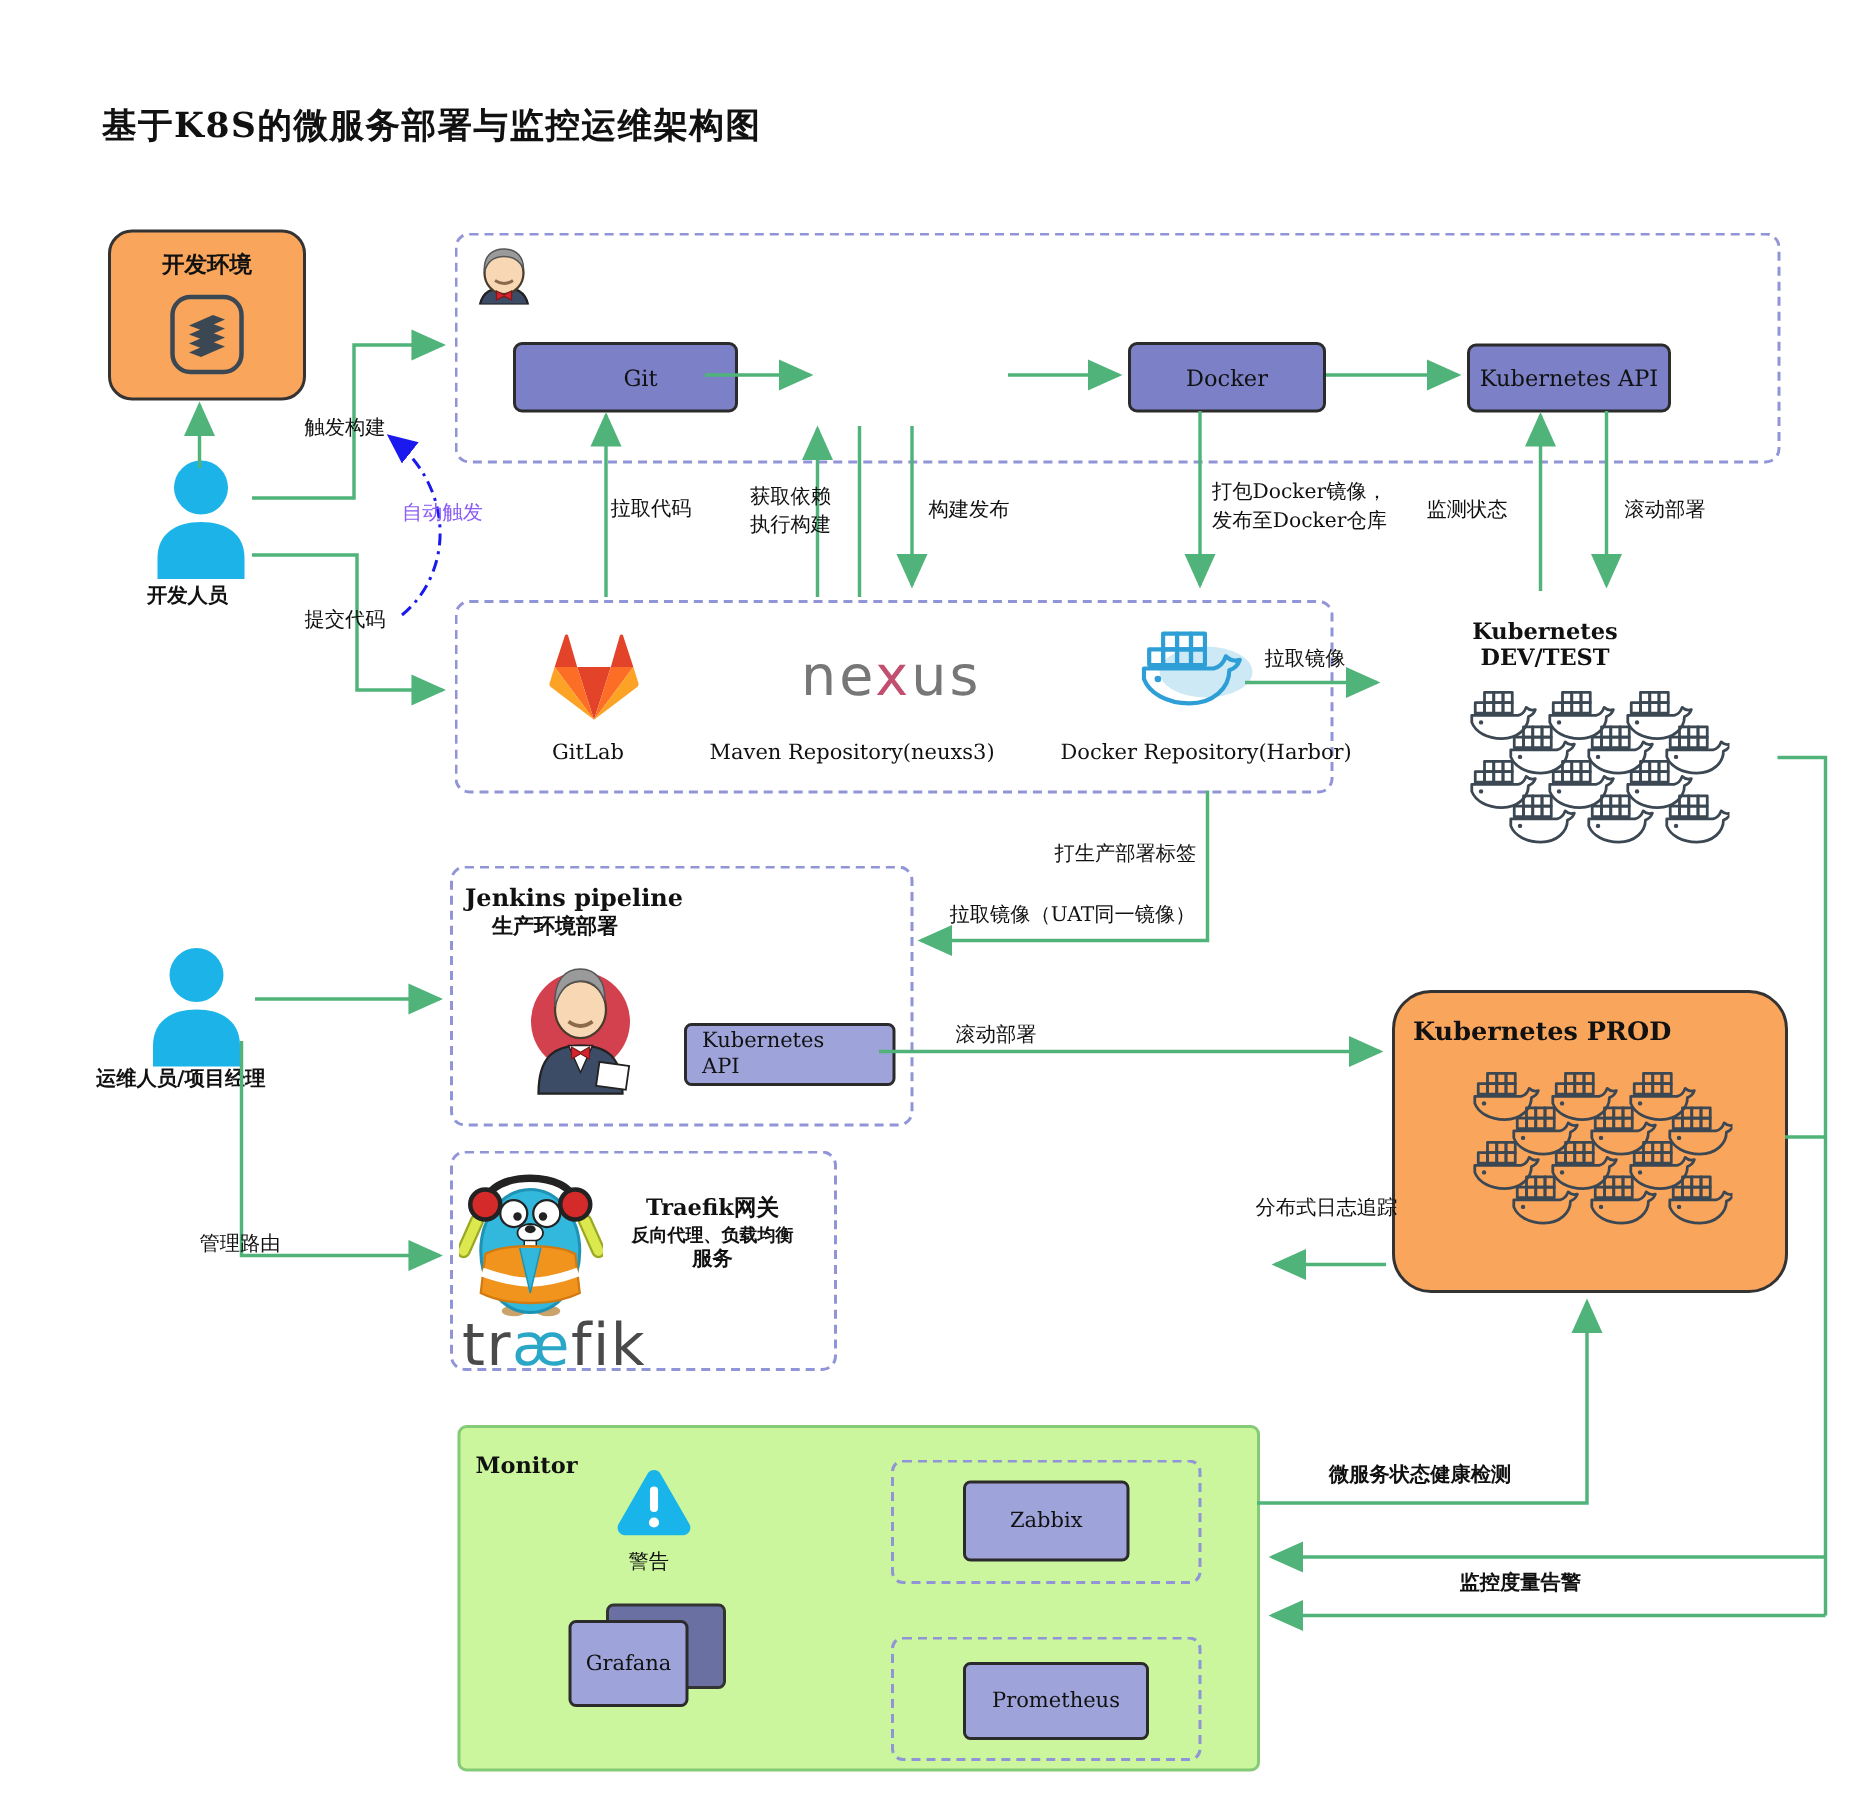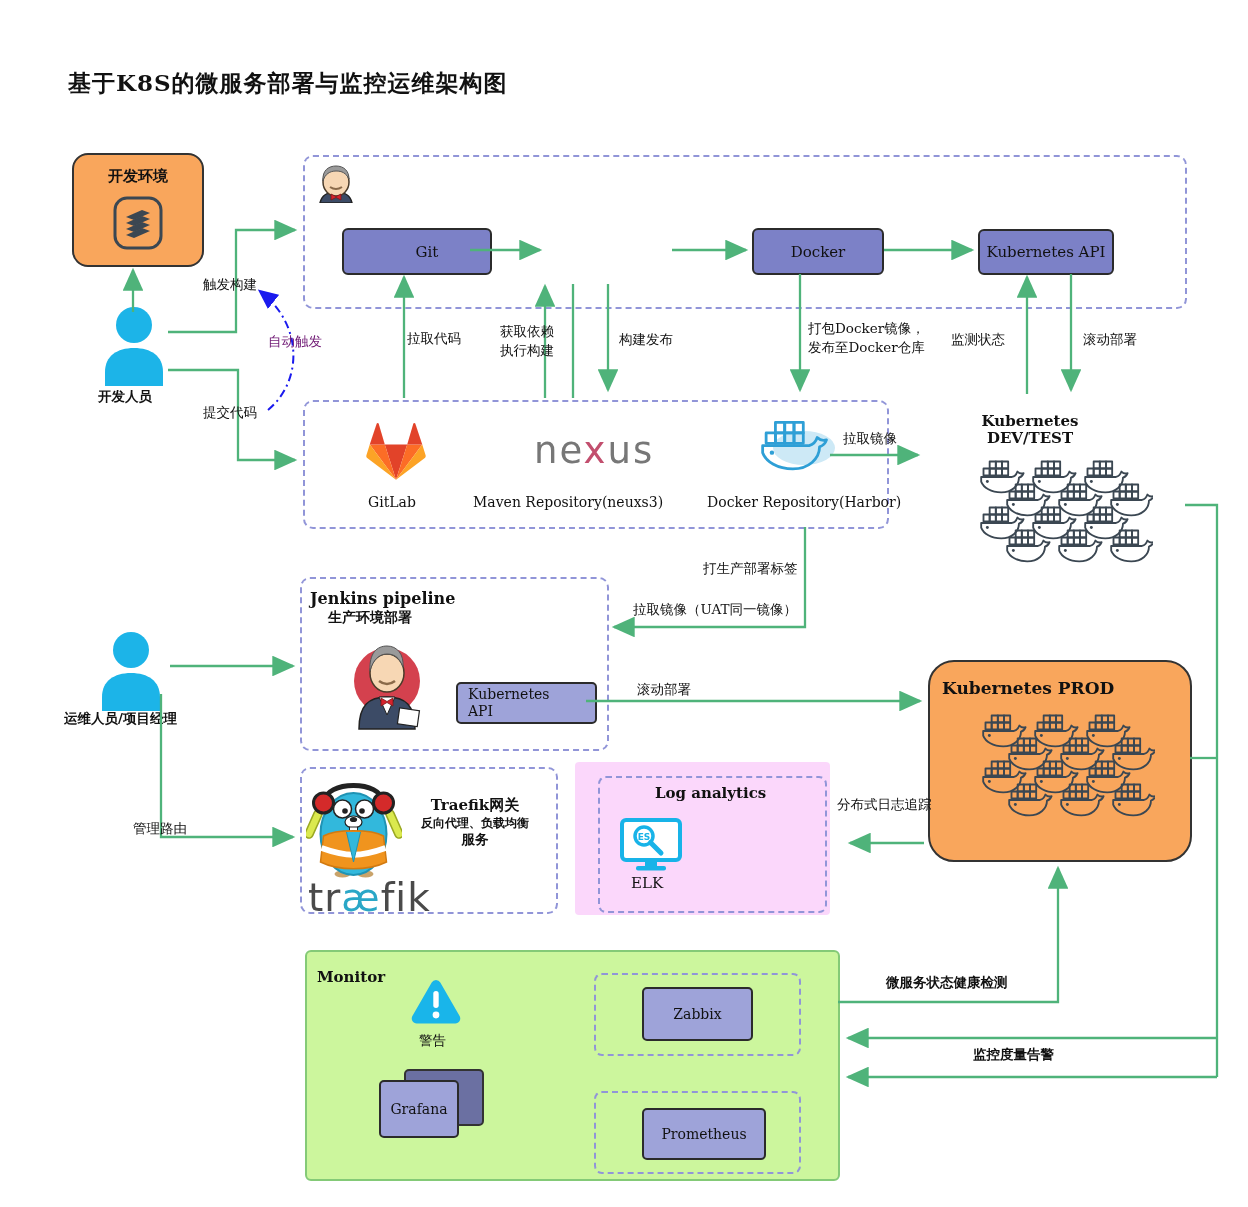--- a/index.html
+++ b/index.html
@@ -9,21 +9,21 @@
   #main-title{left:68px;top:68px;font-size:23px;font-weight:bold;letter-spacing:1px;}
   
   .dashed-box{border:2px dashed #9195d8;border-radius:10px;background:transparent;}
   
   .node{background:#7c81c7;border:2px solid #2b2b2b;border-radius:6px;
         display:flex;align-items:center;justify-content:center;font-size:15px;}
   .node-light{background:#9ea3d9;border:2px solid #2b2b2b;border-radius:5px;
         display:flex;align-items:center;justify-content:center;font-size:14px;}
   .orange-box{background:#f9a65c;border:2px solid #333;border-radius:8px;}
   .lbl{font-size:13.5px;white-space:nowrap;}
-  .lbl-blue{color:#701a75;}
+  .lbl-blue{color:#8b5cf6;}
   .bold{font-weight:bold;}
   .ctr{text-align:center;}
   .repo-label{font-size:14px;white-space:nowrap;}
   #nexus-wordmark{font-family:"DejaVu Sans","Liberation Sans",sans-serif;
       font-size:37px;color:#777;letter-spacing:2px;line-height:1;}
   #nexus-wordmark .nx{color:#c24f6e;}
   #traefik-wordmark{font-family:"DejaVu Sans","Liberation Sans",sans-serif;
       font-size:39px;color:#4a4a4a;letter-spacing:1px;line-height:1;}
   #traefik-wordmark .ae{color:#2aa7c7;}
   #monitor-box{background:#ccf69d;border:2px solid #84ca77;border-radius:6px;}
@@ -193,33 +193,20 @@
     <path d="M15,78 C40,87 54,87 79,78" stroke="#fff" stroke-width="6" fill="none"></path>
     <path d="M40,62 L47,92 L54,62" fill="#32b8dc" stroke="#1f93b4" stroke-width="1"></path>
   </svg>
   <div class="abs" id="traefik-wordmark" style="left:308px;top:878px;"><span>tr</span><span class="ae">æ</span><span>fik</span></div>
   <div class="abs ctr" style="left:402px;top:796px;width:146px;line-height:1.3;">
     <div class="bold" style="font-size:15px;">Traefik网关</div>
     <div class="bold" style="font-size:12px;">反向代理、负载均衡</div>
     <div class="bold" style="font-size:13.5px;">服务</div>
   </div>
 
-  <div class="abs" id="log-box" style="left:575px;top:762px;width:255px;height:153px;">
-    <div class="abs dashed-box" style="left:23px;top:14px;width:225px;height:133px;border-radius:8px;"></div>
-    <div class="abs bold" style="left:80px;top:22px;font-size:15px;">Log analytics</div>
-    <svg class="abs" style="left:44px;top:56px;" width="64" height="54" viewBox="0 0 64 54">
-      <rect x="3" y="2" width="58" height="40" rx="4" fill="#fff" stroke="#18b3e8" stroke-width="4"></rect>
-      <rect x="26" y="42" width="12" height="6" fill="#18b3e8"></rect>
-      <rect x="17" y="48" width="30" height="4.5" rx="2" fill="#18b3e8"></rect>
-      <circle cx="25" cy="18" r="9" fill="none" stroke="#18b3e8" stroke-width="3.5"></circle>
-      <line x1="31.5" y1="24.5" x2="42" y2="35" stroke="#18b3e8" stroke-width="5" stroke-linecap="round"></line>
-      <text x="25" y="21.5" text-anchor="middle" font-size="9" font-weight="bold" fill="#18b3e8" font-family="DejaVu Sans, sans-serif">ES</text>
-    </svg>
-    <div class="abs" style="left:56px;top:112px;font-size:15px;">ELK</div>
-  </div>
 
   <div class="abs orange-box" style="left:928px;top:660px;width:260px;height:198px;border-radius:26px;">
     <div class="bold" style="margin:16px 0 0 12px;font-size:17px;">Kubernetes PROD</div>
     <svg class="abs" style="left:50px;top:52px;color:#3b4752;" width="175" height="130" viewBox="0 0 175 130">
         <g id="whales-prod">
           <use href="#whale" x="0" y="0" width="48" height="37"></use>
           <use href="#whale" x="52" y="0" width="48" height="37"></use>
           <use href="#whale" x="104" y="0" width="48" height="37"></use>
           <use href="#whale" x="26" y="23" width="48" height="37"></use>
           <use href="#whale" x="78" y="23" width="48" height="37"></use>

